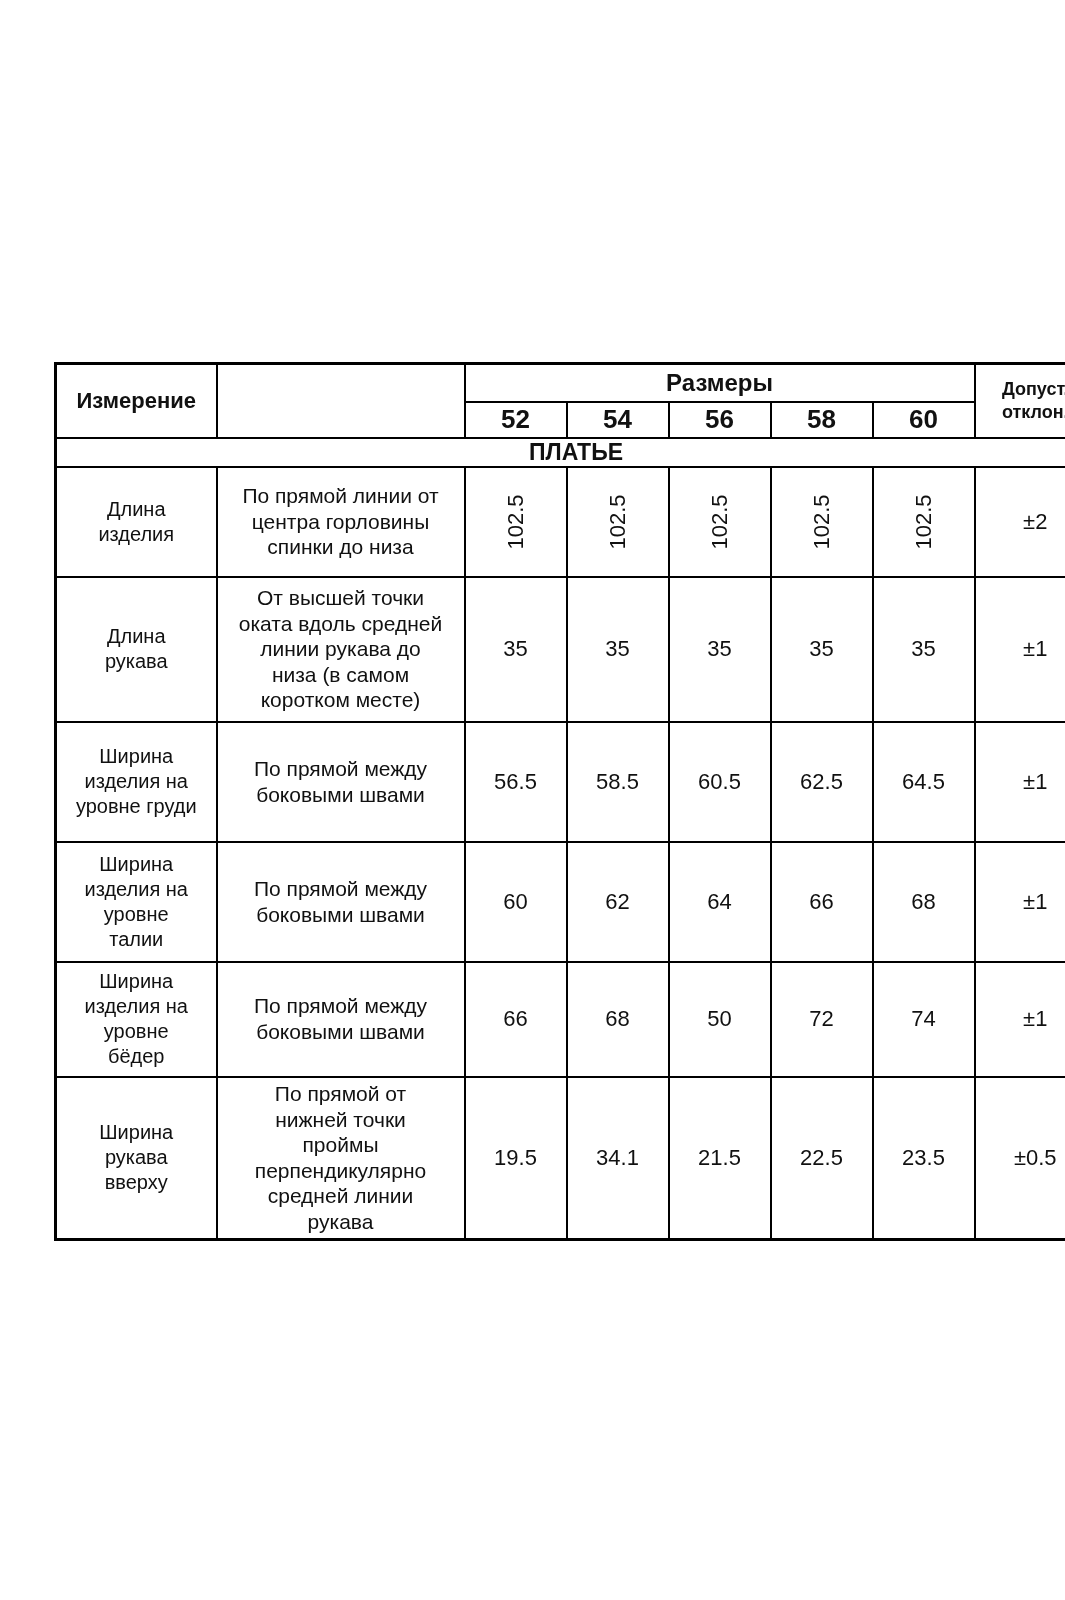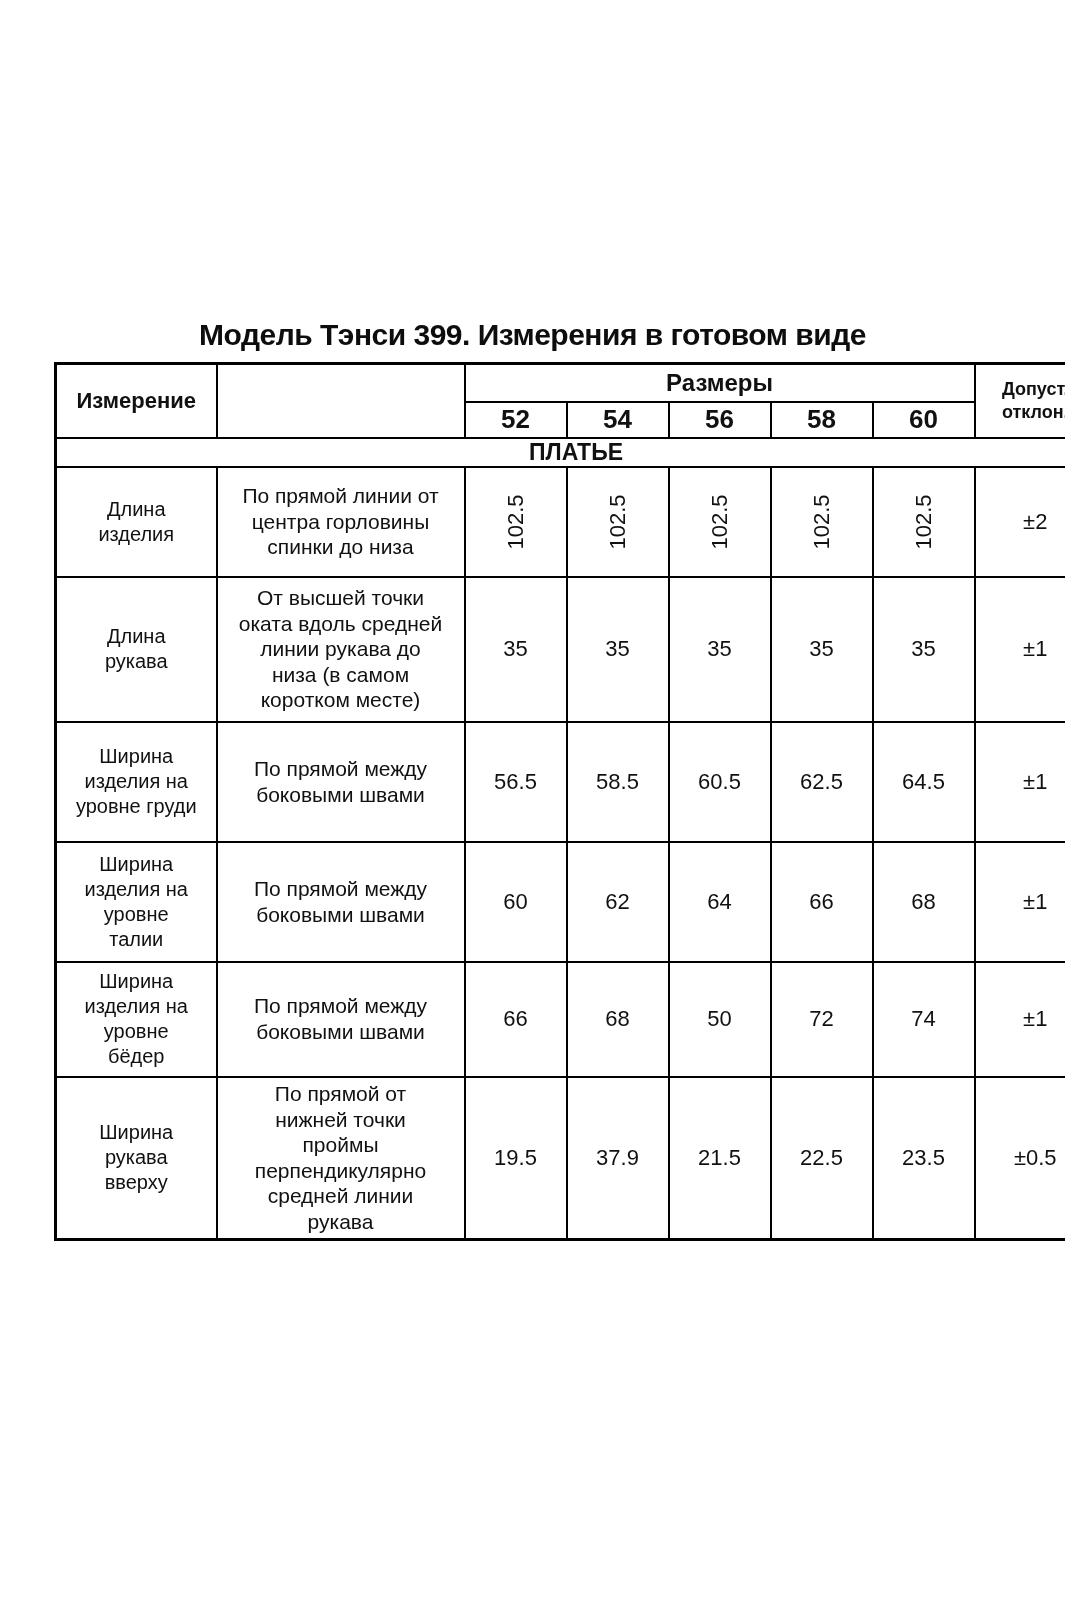--- a/index.html
+++ b/index.html
@@ -106,21 +106,20 @@
     transform: rotate(-90deg);
     white-space: nowrap;
     font-size: 22px;
   }
 </style>
 </head>
 <body>
 
 <div class="page">
 
-  <div class="title">Модель Тэнси 399. Измерения в готовом виде</div>
 
   <table class="meas">
     <colgroup>
       <col class="c-name">
       <col class="c-desc">
       <col class="c-size">
         <col class="c-size">
         <col class="c-size">
         <col class="c-size">
         <col class="c-size">
@@ -225,21 +224,21 @@
       <td class="name">Ширина
 рукава
 вверху</td>
       <td class="desc">По прямой от
 нижней точки
 проймы
 перпендикулярно
 средней линии
 рукава</td>
       <td class="val">19.5</td>
-      <td class="val">37.9</td>
+      <td class="val">34.1</td>
       <td class="val">21.5</td>
       <td class="val">22.5</td>
       <td class="val">23.5</td>
       <td class="val">±0.5</td>
     </tr>
 
   </tbody>
     </table>
 </div>
 

